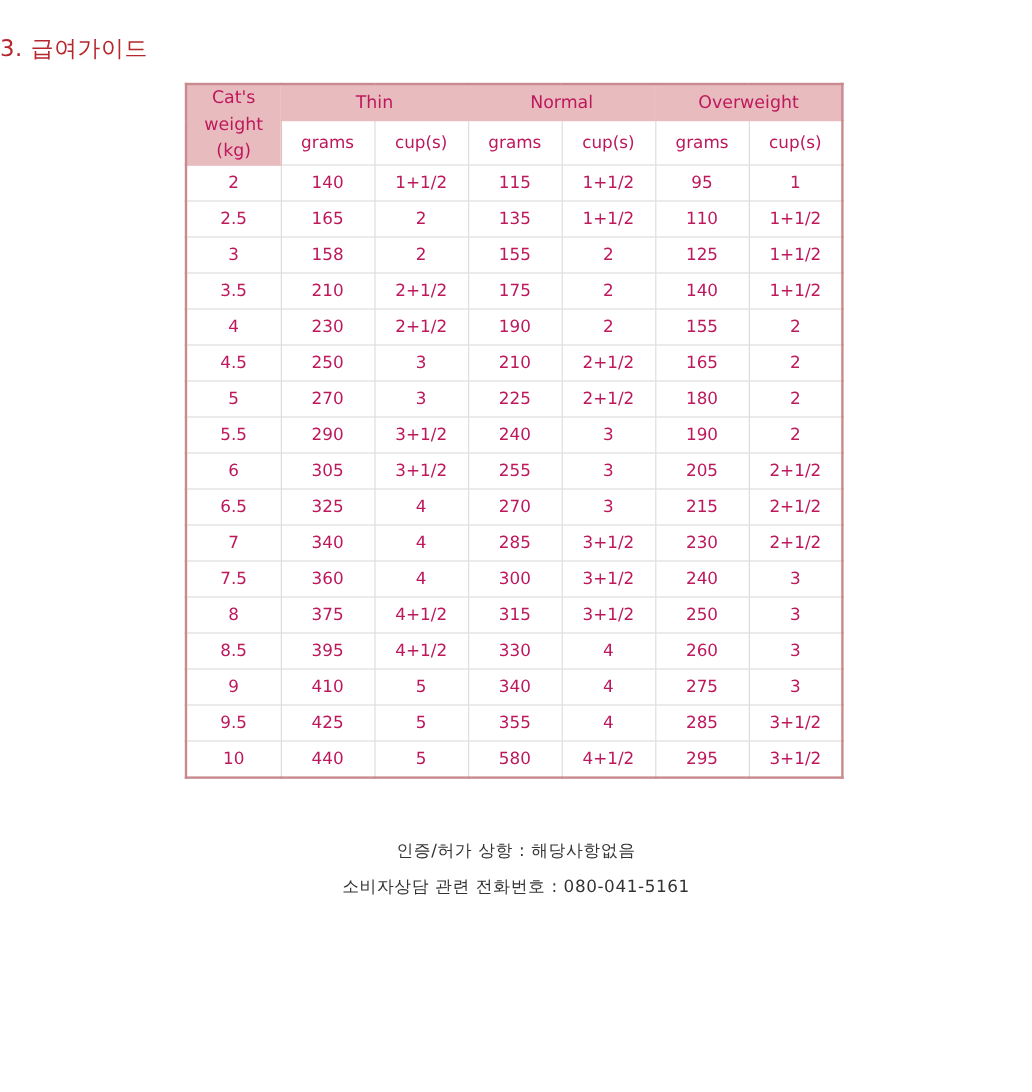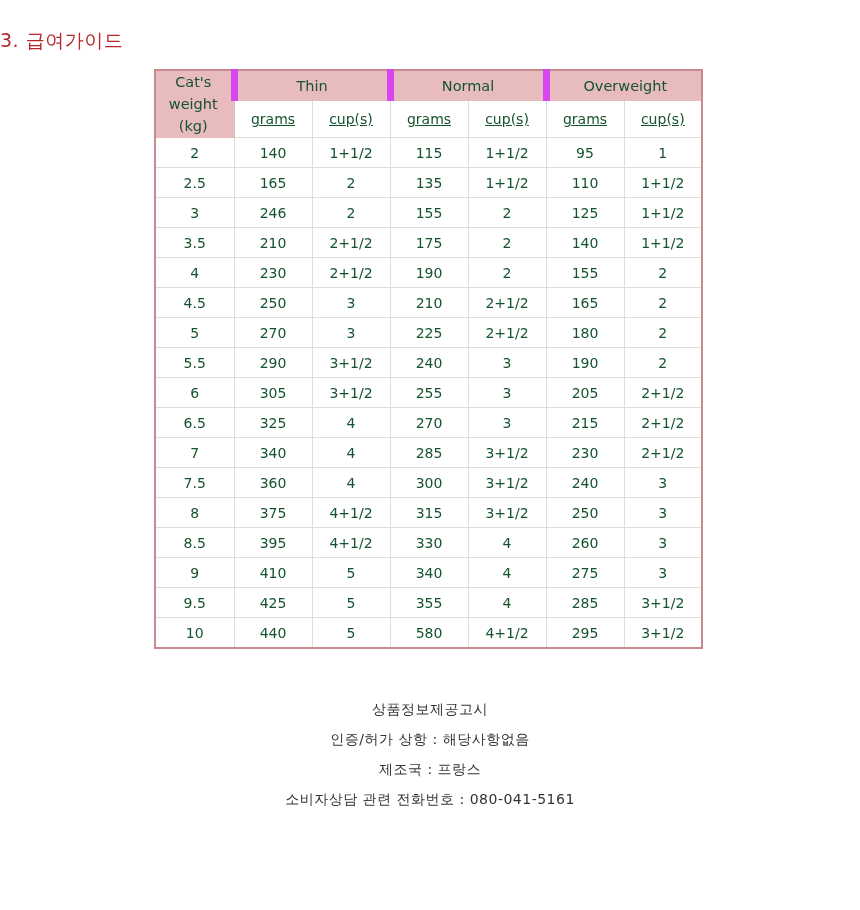--- a/index.html
+++ b/index.html
@@ -25,21 +25,21 @@
       letter-spacing: 0.5px;
     }
     .guide-table {
       position: absolute;
       left: 154px;
       top: 69px;
       width: 549px;
       border-collapse: collapse;
       border: 2px solid #c98a8f;
       font-size: 14px;
-      color: #14532d;
+      color: #be185d;
       table-layout: fixed;
     }
     .guide-table td, .guide-table th {
       border: 1px solid #e1dcdc;
       text-align: center;
       font-weight: normal;
       padding: 0;
     }
     .guide-table th.hdr {
       background: #e8bcbf;
@@ -49,27 +49,26 @@
     }
     .guide-table th.weight-hdr {
       background: #e8bcbf;
       border-color: #e8bcbf;
       line-height: 22px;
       font-size: 14.5px;
     }
     .guide-table th.sub {
       background: #ffffff;
       height: 36px;
-      text-decoration: underline;
     }
     .guide-table td {
       height: 29px;
     }
     .guide-table th.group-sep {
-      border-left: 7px solid #d946ef;
+      border-left: 1px solid #d946ef;
     }
     .footer {
       position: absolute;
       left: 0;
       top: 694px;
       width: 860px;
       text-align: center;
       font-size: 14px;
       color: #333333;
     }
@@ -128,21 +127,21 @@
         <td>2.5</td>
         <td>165</td>
         <td>2</td>
         <td>135</td>
         <td>1+1/2</td>
         <td>110</td>
         <td>1+1/2</td>
       </tr>
       <tr>
         <td>3</td>
-        <td>246</td>
+        <td>158</td>
         <td>2</td>
         <td>155</td>
         <td>2</td>
         <td>125</td>
         <td>1+1/2</td>
       </tr>
       <tr>
         <td>3.5</td>
         <td>210</td>
         <td>2+1/2</td>
@@ -265,17 +264,15 @@
         <td>5</td>
         <td>580</td>
         <td>4+1/2</td>
         <td>295</td>
         <td>3+1/2</td>
       </tr>
     </tbody>
 </table>
 
 <div class="footer">
-  <div class="line">상품정보제공고시</div>
   <div class="line">인증/허가 상항 : 해당사항없음</div>
-  <div class="line">제조국 : 프랑스</div>
   <div class="line">소비자상담 관련 전화번호 : 080-041-5161</div>
 </div>
 
 </body></html>

